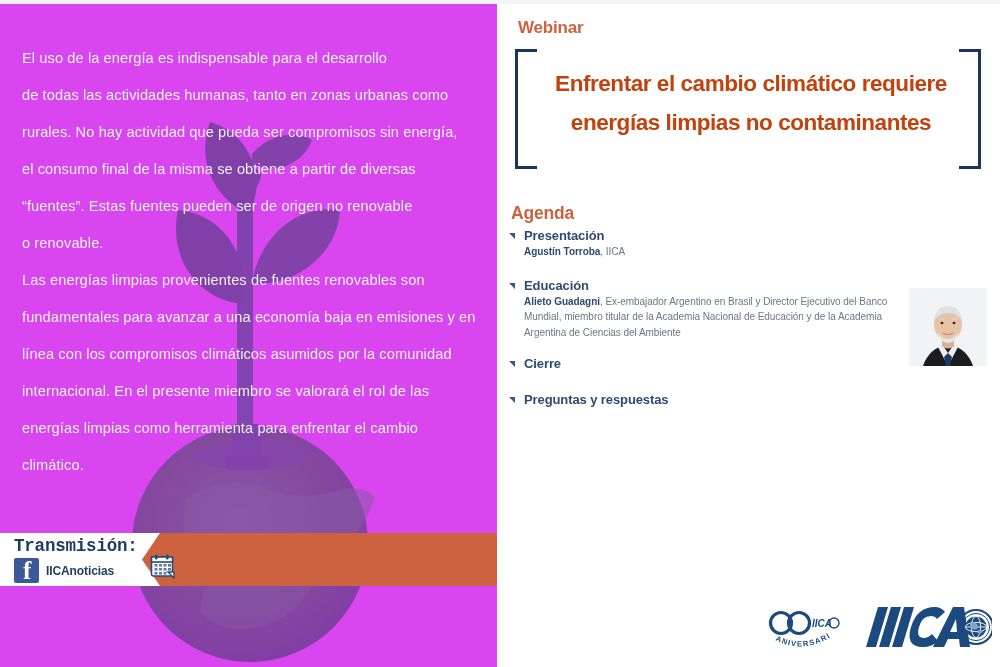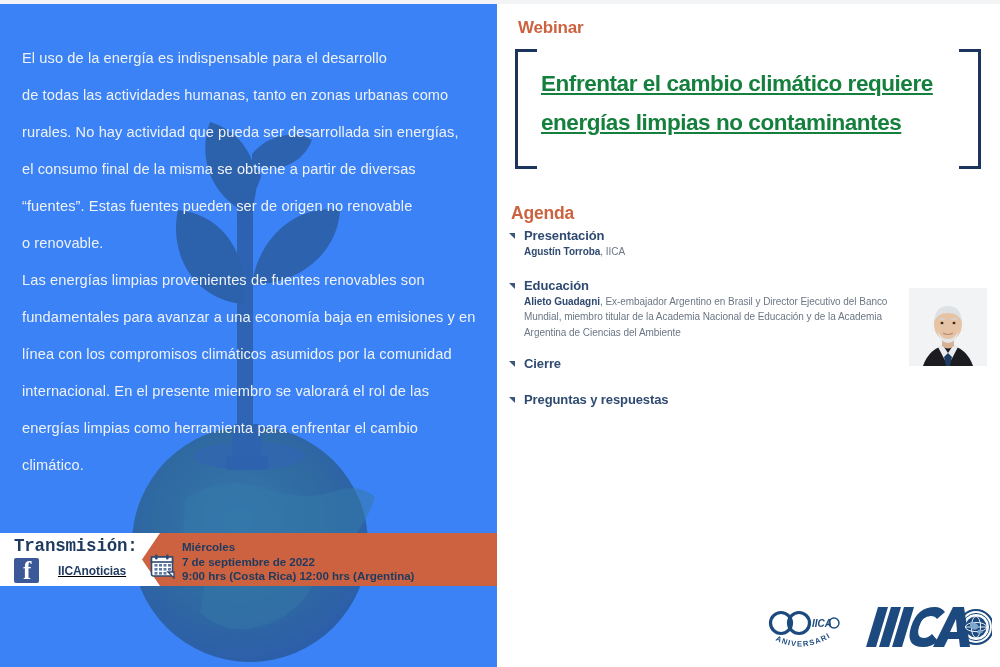--- a/index.html
+++ b/index.html
@@ -25,21 +25,21 @@
     left: 0; top: 0;
     width: 1000px; height: 4px;
     background: #f3f4f6;
   }
 
   
   .left-panel {
     position: absolute;
     left: 0; top: 4px;
     width: 587px; height: 663px;
-    background: #3b82f6;
+    background: #d946ef;
     overflow: hidden;
   }
 
   
   .art-wrap {
     position: absolute;
     left: 0; top: 0;
     width: 497px; height: 663px;
     opacity: .46;
   }
@@ -83,22 +83,21 @@
     font-weight: bold;
     color: #1f3a5f;
     letter-spacing: -.2px;
     font-family: Liberation Mono, monospace;
   }
   .fb-badge {
     position: absolute;
     left: 14px; top: 25px;
     display: flex;
     align-items: center;
-    gap: 19px;
-    text-decoration: underline;
+    gap: 7px;
   }
   .fb-square {
     width: 25px; height: 25px;
     background: #3b5998;
     border-radius: 2px;
     position: relative;
   }
   .fb-square::after {
     content: "f";
     position: absolute;
@@ -162,27 +161,26 @@
     border-top: 3px solid #1c355e;
     border-bottom: 3px solid #1c355e;
   }
   .brk.l { left: 4px; border-left: 3px solid #1c355e; }
   .brk.r { right: 6px; border-right: 3px solid #1c355e; }
 
   .title-text {
     position: absolute;
     left: 30px; top: 15px;
     width: 420px;
-    text-align: left;
+    text-align: center;
     font-size: 22.5px;
     font-weight: bold;
     line-height: 39px;
-    color: #15803d;
+    color: #c2410c;
     letter-spacing: -.45px;
-    text-decoration: underline;
   }
 
   .agenda-head {
     position: absolute;
     left: 14px; top: 199px;
     font-size: 17.5px;
     font-weight: bold;
     color: #cc6240;
     letter-spacing: -.2px;
   }
@@ -268,21 +266,21 @@
       <path d="M250 210 C 214 196 196 156 210 118 c 40 12 56 54 40 92 z" fill="#1b3b57"></path>
 
       <path d="M252 280 C 296 282 338 250 340 206 c -46 -6 -82 30 -88 74 z" fill="#1d3e5b"></path>
 
       <path d="M252 150 C 268 130 296 126 312 136 c -10 26 -38 34 -60 24 z" fill="#1d3e5b"></path>
     </svg>
 
     <div class="left-copy">
       <p>El uso de la energía es indispensable para el desarrollo</p>
       <p>de todas las actividades humanas, tanto en zonas urbanas como</p>
-      <p>rurales. No hay actividad que pueda ser desarrollada sin energías,</p>
+      <p>rurales. No hay actividad que pueda ser compromisos sin energía,</p>
       <p>el consumo final de la misma se obtiene a partir de diversas</p>
       <p>“fuentes”. Estas fuentes pueden ser de origen no renovable</p>
       <p>o renovable.</p>
       <p>Las energías limpias provenientes de fuentes renovables son</p>
       <p>fundamentales para avanzar a una economía baja en emisiones y en</p>
       <p>línea con los compromisos climáticos asumidos por la comunidad</p>
       <p>internacional. En el presente miembro se valorará el rol de las</p>
       <p>energías limpias como herramienta para enfrentar el cambio</p>
       <p>climático.</p>
     </div>
@@ -311,25 +309,20 @@
           <rect x="9" y="15" width="3" height="2.6"></rect>
         <rect x="13.5" y="15" width="3" height="2.6"></rect>
           <rect x="18" y="15" width="3" height="2.6"></rect>
         <rect x="4.5" y="19" width="3" height="2.6"></rect>
           <rect x="9" y="19" width="3" height="2.6"></rect>
         <rect x="13.5" y="19" width="3" height="2.6"></rect>
       </g>
       <path d="M18 19 L24 19 L24 25 Z" fill="#ffffff" stroke="#2f4a70" stroke-width="1.4"></path>
     </svg>
 
-    <div class="date-block">
-      <div>Miércoles</div>
-      <div>7 de septiembre de 2022</div>
-      <div>9:00 hrs (Costa Rica) 12:00 hrs (Argentina)</div>
-    </div>
   </div>
 
   <div class="right-panel">
 
     <div class="kicker">Webinar</div>
 
     <div class="title-box">
       <span class="brk l"></span>
       <span class="brk r"></span>
       <div class="title-text">

